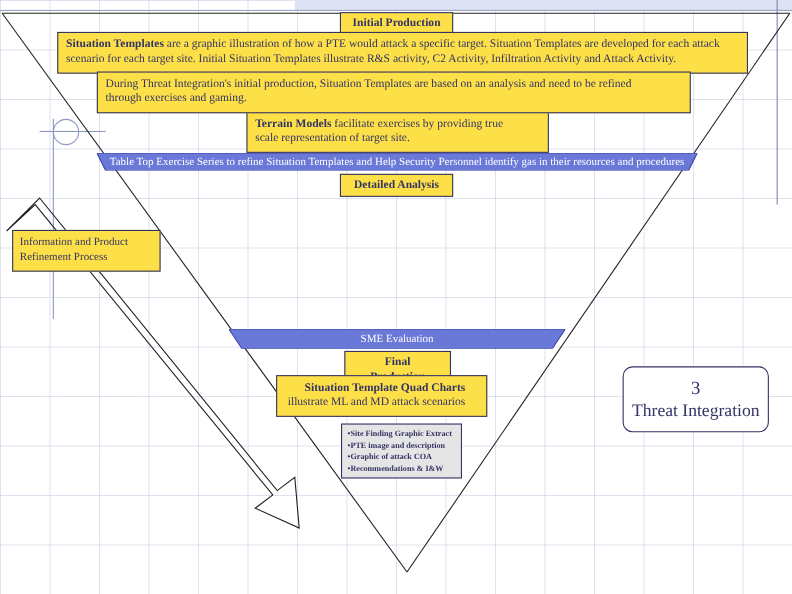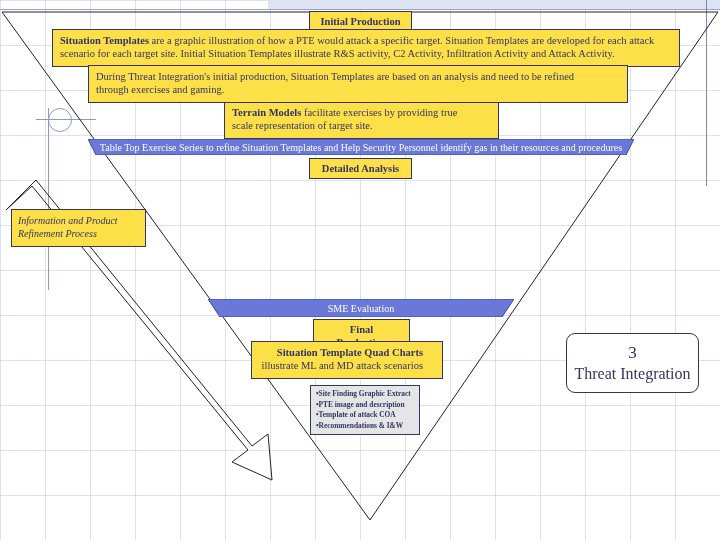--- a/index.html
+++ b/index.html
@@ -87,21 +87,21 @@
   .card{
     position:absolute;background:#ffffff;
     border:1px solid #333366;border-radius:9px;
     box-sizing:border-box;text-align:center;
     display:flex;flex-direction:column;align-items:center;justify-content:center;
   }
   .card .num{font-size:17px;line-height:1.25;}
   .card .ttl{font-size:16px;line-height:1.25;}
 
   
-  .infobox{font-size:10px;padding:5px 6px;font-style:italic;}
+  .infobox{font-size:10px;padding:5px 6px;}
 </style>
 </head>
 <body>
 
 <div id="stage">
 
   <div class="grid"></div>
   <div class="topband"></div>
   <div class="topband2"></div>
   <div class="vline-right"></div>
@@ -152,21 +152,21 @@
 
   <div class="box hdr" style="left:313px;top:319px;width:97px;">Final Production</div>
 
   <div class="box para" style="left:251px;top:341px;width:192px;text-align:right;">
     <b>Situation Template Quad Charts</b><span> illustrate ML and MD attack scenarios</span>
   </div>
 
   <div class="bullets" style="left:310px;top:385px;width:110px;">
     <div>•Site Finding Graphic Extract</div>
     <div>•PTE image and description</div>
-    <div>•Template of attack COA</div>
+    <div>•Graphic of attack COA</div>
     <div>•Recommendations &amp; I&amp;W</div>
   </div>
 
   <div class="card" style="left:566px;top:333px;width:133px;height:60px;">
     <div class="num">3</div>
     <div class="ttl">Threat Integration</div>
   </div>
 
 </div>
 

